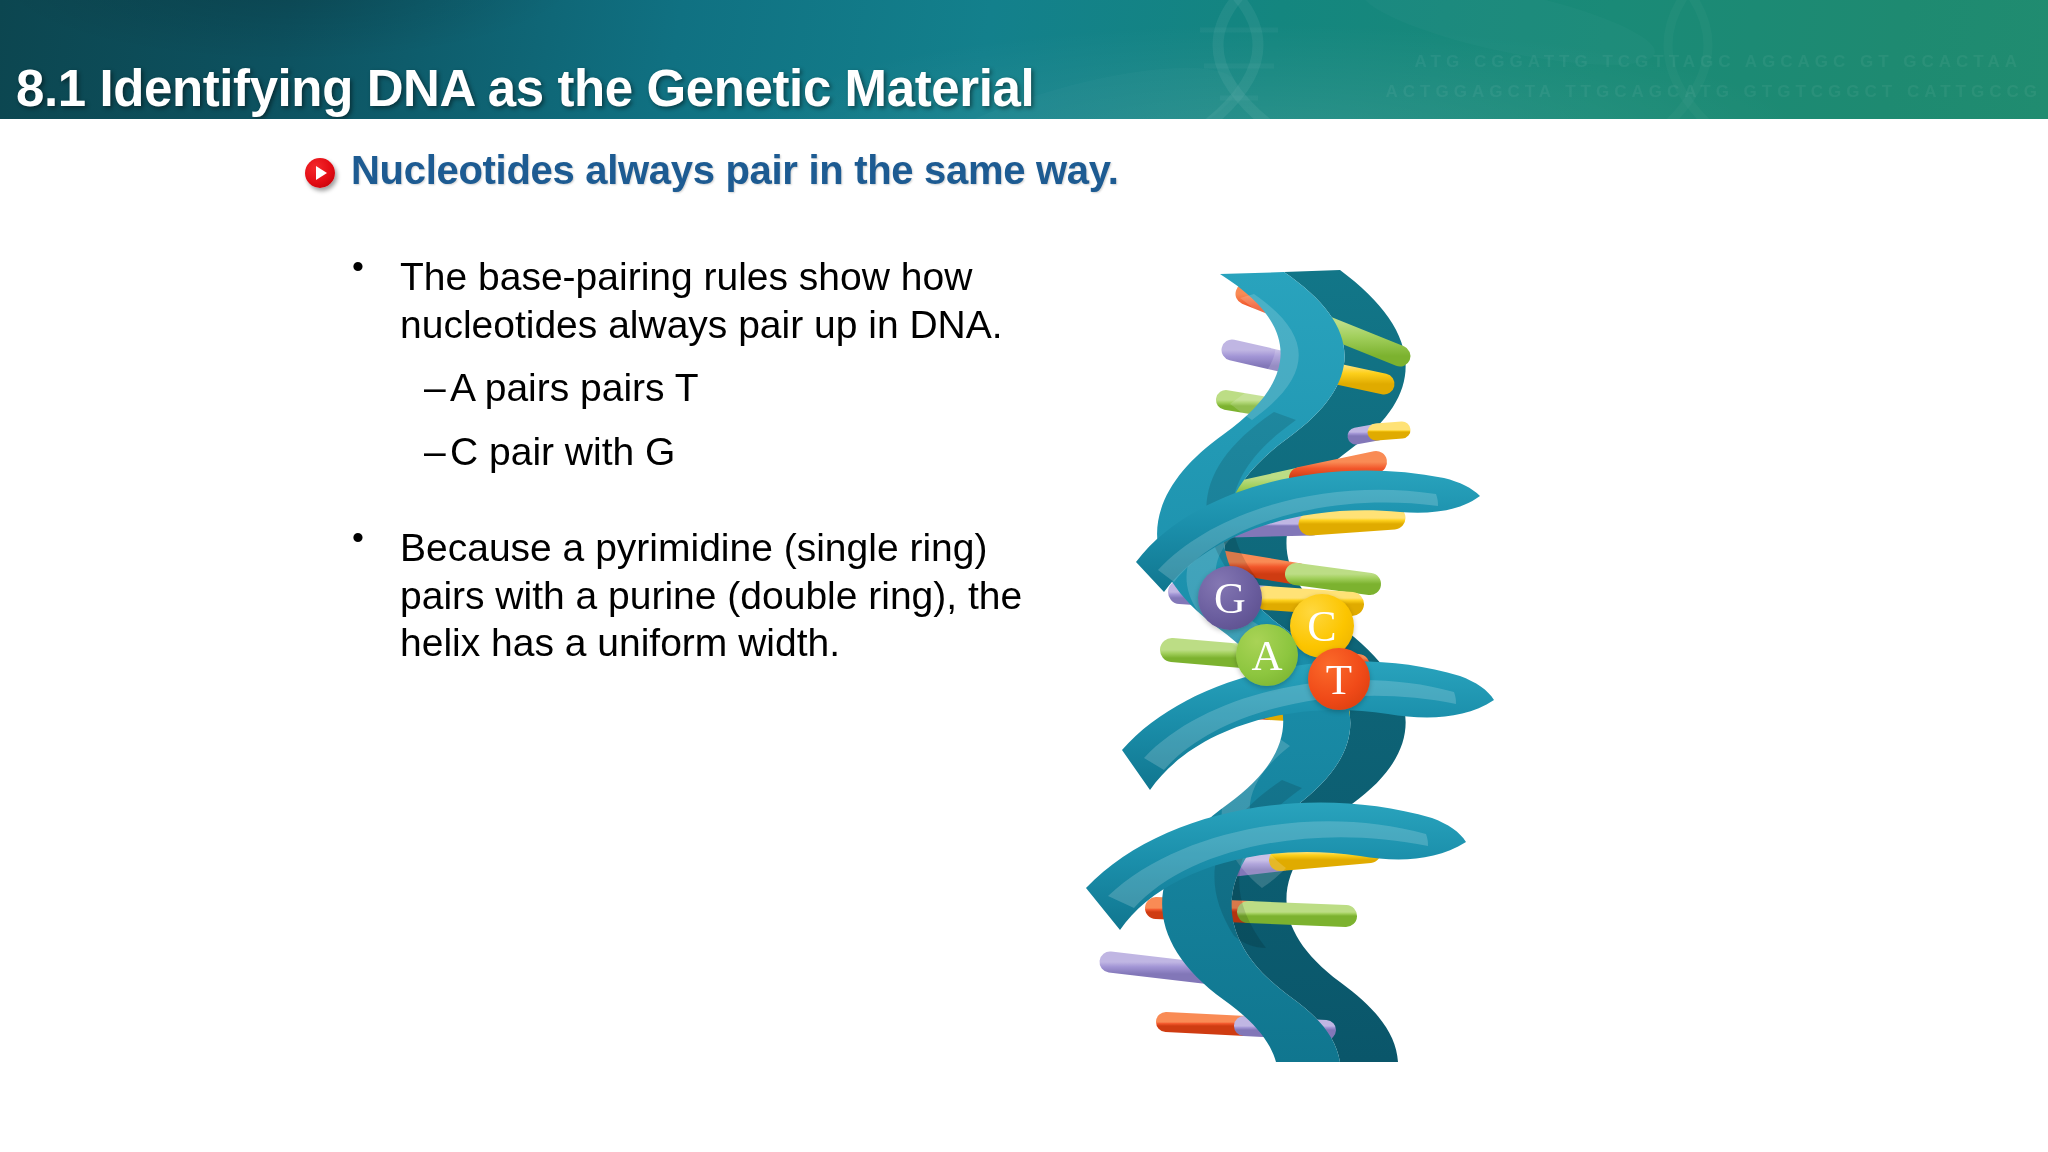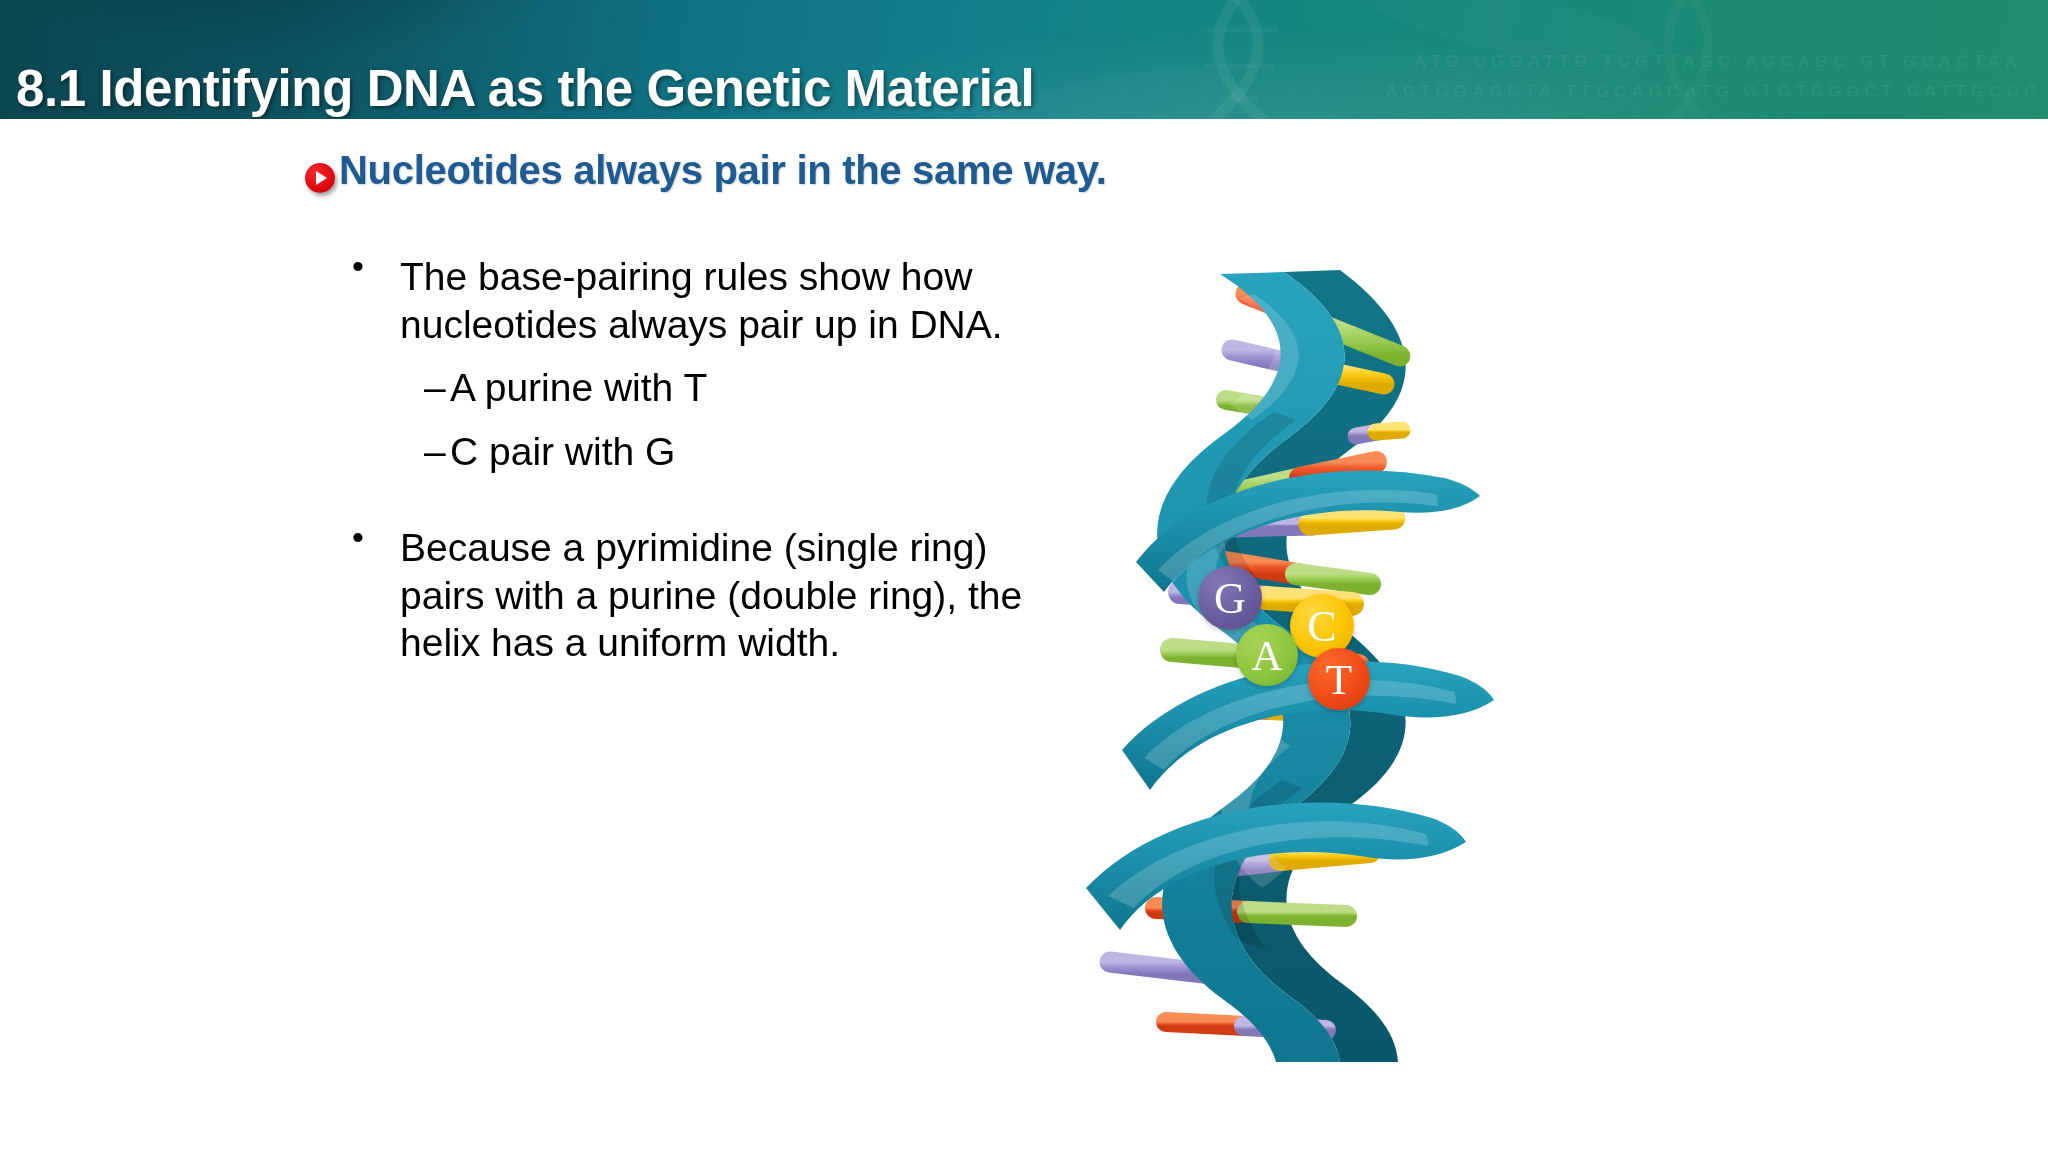--- a/index.html
+++ b/index.html
@@ -58,21 +58,21 @@
     font-size:51px; font-weight:700; color:#ffffff;
     letter-spacing:-.4px; line-height:1;
     text-shadow:2px 2px 4px rgba(0,0,0,.45);
     white-space:nowrap;
     margin-top:44px;
   }
 
   
   #section-heading{
     position:absolute; left:305px; top:148px;
-    display:flex; align-items:flex-end; gap:4px;
+    display:flex; align-items:center; gap:16px;
   }
   #play-bullet{
     width:30px; height:30px; flex:0 0 auto;
     border-radius:50%;
     background:radial-gradient(circle at 36% 32%, #f4292b 0%, #e20b13 55%, #b60007 100%);
     box-shadow:2px 3px 4px rgba(0,0,0,.38);
     position:relative; margin-top:4px;
   }
   #play-bullet::after{
     content:""; position:absolute;
@@ -180,21 +180,21 @@
   <div id="body-col">
 
     <div id="bullet-block-1">
       <div class="bullet-l1">
         <span class="dot">•</span>
         <span class="txt">The base-pairing rules show how nucleotides always pair up in DNA.</span>
       </div>
       <div class="sub-list">
         <div class="bullet-l2">
           <span class="dash">–</span>
-          <span>A purine with T</span>
+          <span>A pairs pairs T</span>
         </div>
         <div class="bullet-l2">
           <span class="dash">–</span>
           <span>C pair with G</span>
         </div>
       </div>
     </div>
 
     <div id="bullet-block-2">
       <div class="bullet-l1">

